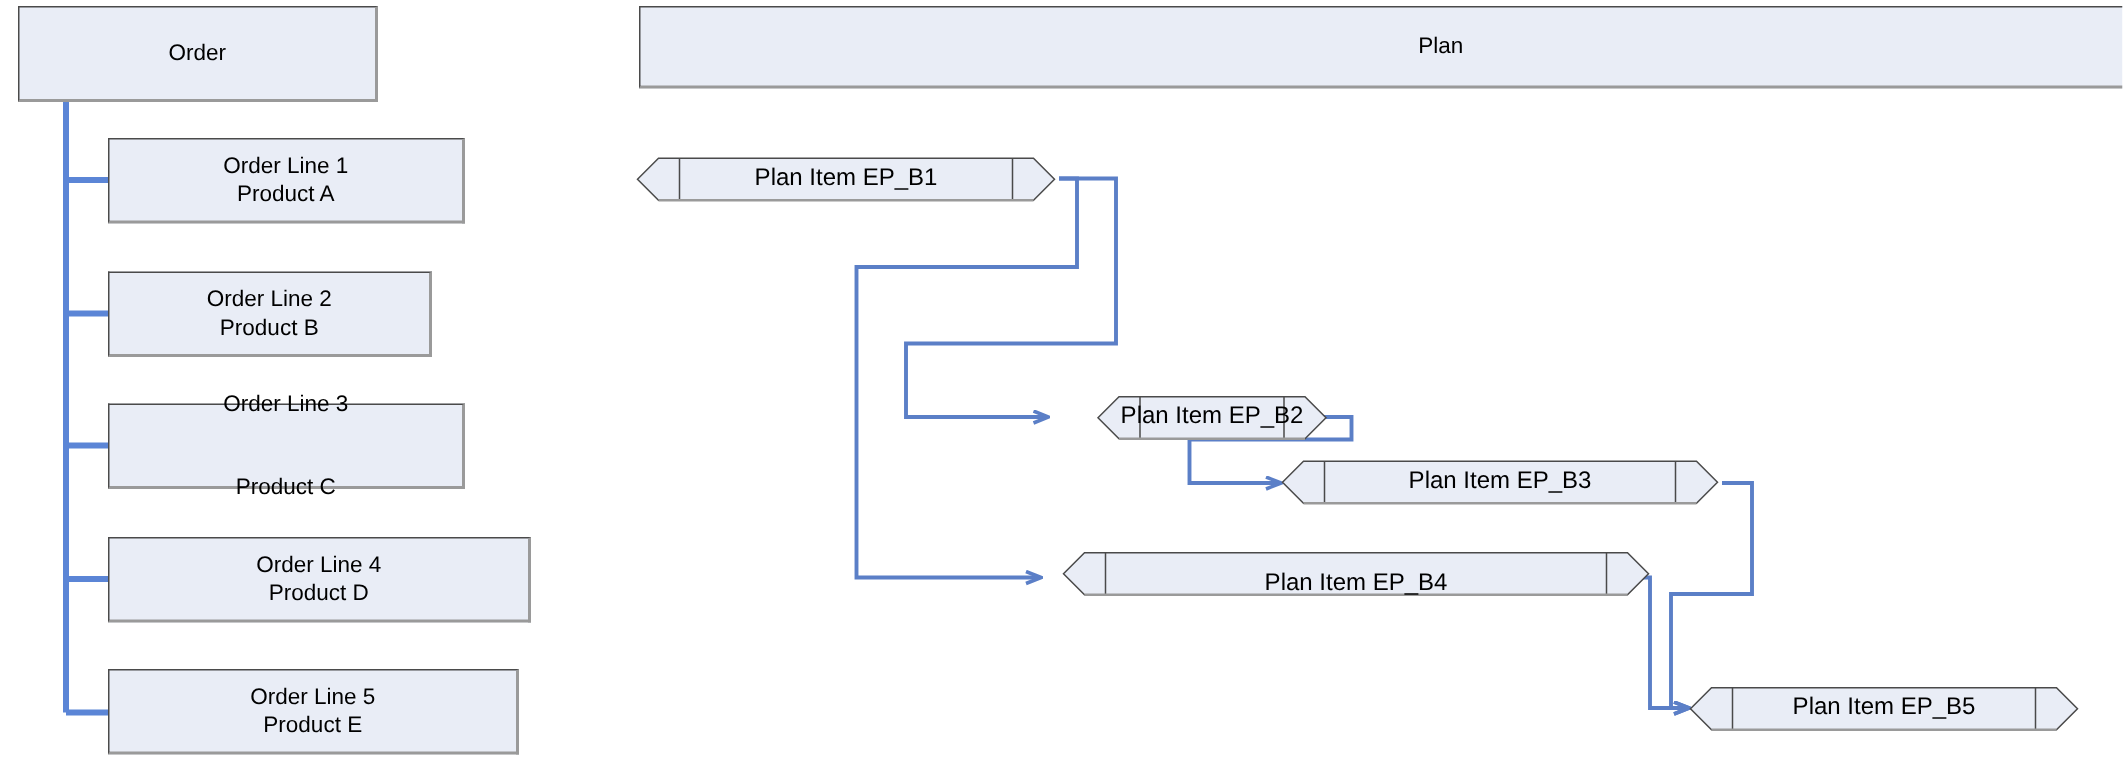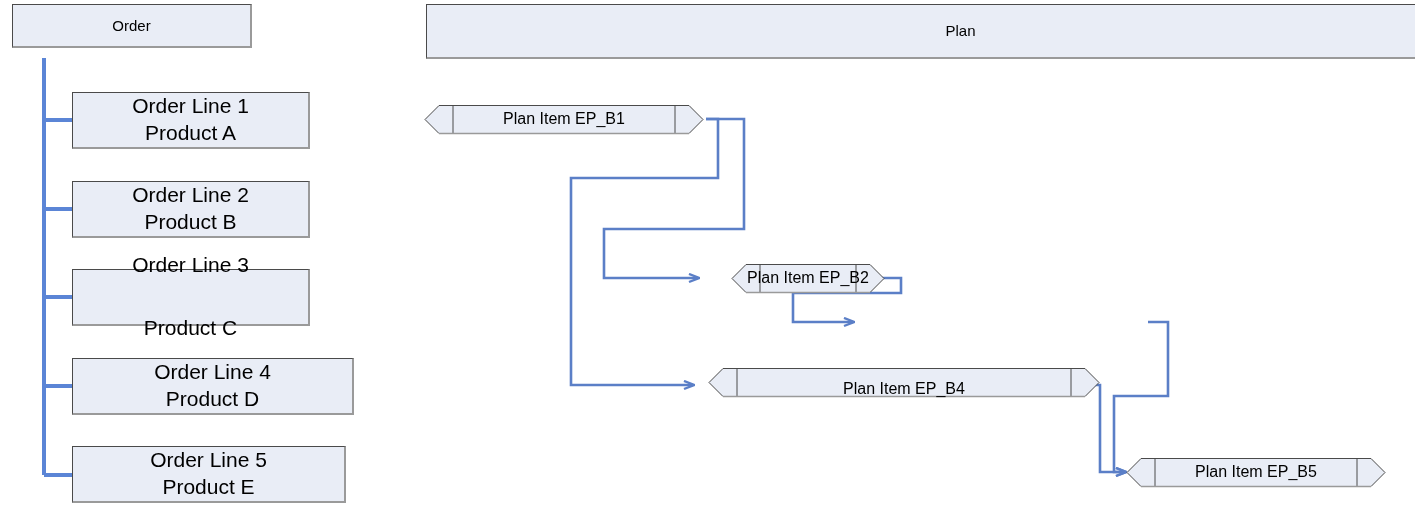--- a/index.html
+++ b/index.html
@@ -31,21 +31,21 @@
     line-height: 1.28;
   }
   .node-box.shadowed {
     border-right: 2px solid #9a9a9a;
     border-bottom: 2px solid #9a9a9a;
   }
   .title-text {
     font-size: 15px;
   }
   .line-text {
-    font-size: 21px;
+    font-size: 15px;
   }
   .plan-shape {
     position: absolute;
   }
   .plan-shape svg {
     display: block;
     overflow: visible;
   }
   .plan-label {
     position: absolute;
@@ -86,30 +86,30 @@
     <g stroke="#5b85d6" stroke-width="4" fill="none">
       <path d="M44,58 L44,475"></path>
       <path d="M44,120 L72,120"></path>
       <path d="M44,209 L72,209"></path>
       <path d="M44,297 L72,297"></path>
       <path d="M44,386 L72,386"></path>
       <path d="M44,475 L72,475"></path>
     </g>
   </svg>
 
-  <div class="node-box shadowed" style="left:12px; top:4px; width:240px; height:44px;justify-content:center;">
+  <div class="node-box shadowed" style="left:12px; top:4px; width:240px; height:64px;justify-content:center;">
     <span class="title-text">Order</span>
   </div>
 
   <div class="node-box shadowed" style="left:72px; top:92px; width:238px; height:57px;">
     <span class="line-text">Order Line 1</span>
     <span class="line-text">Product A</span>
   </div>
 
-  <div class="node-box shadowed" style="left:72px; top:181px; width:238px; height:57px;">
+  <div class="node-box shadowed" style="left:72px; top:181px; width:216px; height:57px;">
     <span class="line-text">Order Line 2</span>
     <span class="line-text">Product B</span>
   </div>
 
   <div class="node-box shadowed" style="left:72px; top:269px; width:238px; height:57px;gap:36px;">
     <span class="line-text">Order Line 3</span>
     <span class="line-text">Product C</span>
   </div>
 
   <div class="node-box shadowed" style="left:72px; top:358px; width:282px; height:57px;">
@@ -157,20 +157,28 @@
 
   <div class="plan-shape" style="left:732px; top:264px; width:152px; height:28px;">
     <svg width="152" height="29" viewBox="0 0 152 29">
       <path d="M0,14.5 L14,0.5 L138,0.5 L152,14.5 L138,28.5 L14,28.5 Z" fill="#e9edf6" stroke="#4a4a4a" stroke-width="1"></path>
       <path d="M28,0.5 L28,28.5 M124,0.5 L124,28.5" fill="none" stroke="#4a4a4a" stroke-width="1"></path>
       <path d="M14,28.5 L138,28.5" stroke="#9a9a9a" stroke-width="1.6" fill="none"></path>
     </svg>
     <span class="plan-label">Plan Item EP_B2</span>
   </div>
 
+  <div class="plan-shape" style="left:855px; top:307px; width:290px; height:28px;">
+    <svg width="290" height="29" viewBox="0 0 290 29">
+      <path d="M0,14.5 L14,0.5 L276,0.5 L290,14.5 L276,28.5 L14,28.5 Z" fill="#e9edf6" stroke="#4a4a4a" stroke-width="1"></path>
+      <path d="M28,0.5 L28,28.5 M262,0.5 L262,28.5" fill="none" stroke="#4a4a4a" stroke-width="1"></path>
+      <path d="M14,28.5 L276,28.5" stroke="#9a9a9a" stroke-width="1.6" fill="none"></path>
+    </svg>
+    <span class="plan-label">Plan Item EP_B3</span>
+  </div>
 
   <div class="plan-shape" style="left:709px; top:368px; width:390px; height:41px;">
     <svg width="390" height="29" viewBox="0 0 390 29">
       <path d="M0,14.5 L14,0.5 L376,0.5 L390,14.5 L376,28.5 L14,28.5 Z" fill="#e9edf6" stroke="#4a4a4a" stroke-width="1"></path>
       <path d="M28,0.5 L28,28.5 M362,0.5 L362,28.5" fill="none" stroke="#4a4a4a" stroke-width="1"></path>
       <path d="M14,28.5 L376,28.5" stroke="#9a9a9a" stroke-width="1.6" fill="none"></path>
     </svg>
     <span class="plan-label">Plan Item EP_B4</span>
   </div>
 

